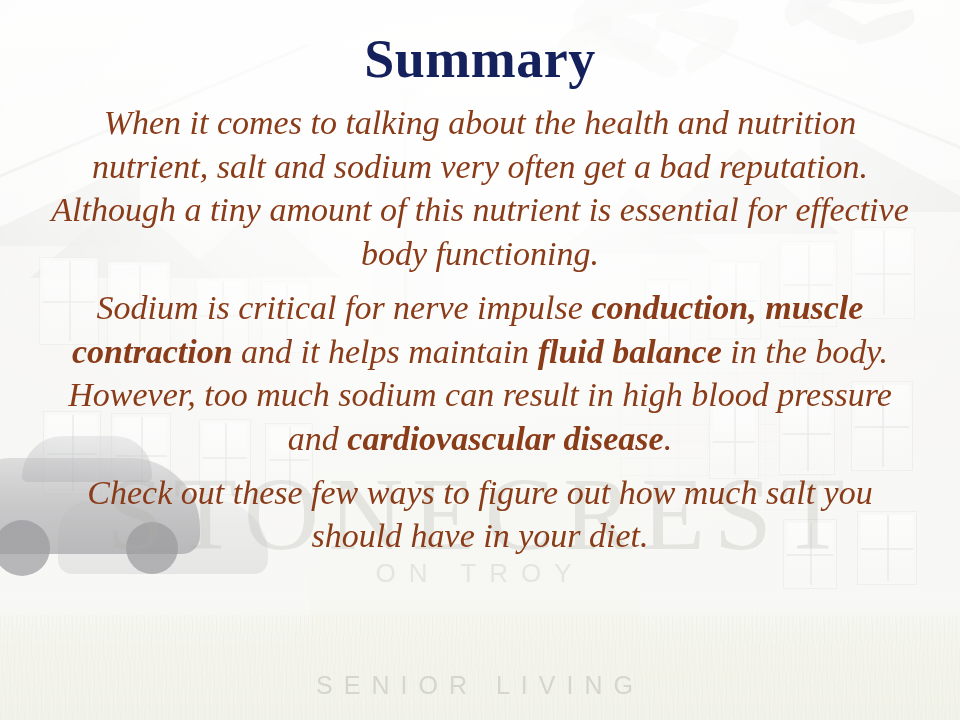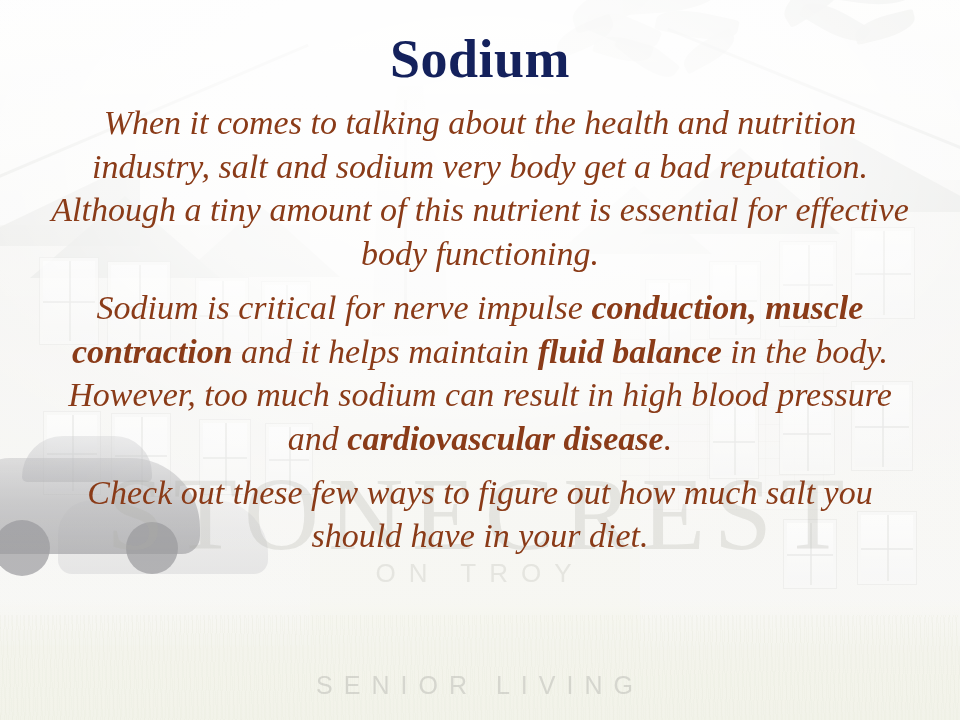--- a/index.html
+++ b/index.html
@@ -363,22 +363,22 @@
   <div class="bg-layer bg-grass-texture"></div>
 
   <div class="bg-haze"></div>
 
   <div class="watermark wm-stonecrest">STONECREST</div>
   <div class="watermark wm-ontroy">ON TROY</div>
   <div class="watermark wm-senior">SENIOR LIVING</div>
 
   <div id="content">
 
-    <h1 class="slide-title">Sodium</h1>
+    <h1 class="slide-title">Summary</h1>
 
     <div class="body-block">
-      <p class="para para-1"><span>When it comes to talking about the health and nutrition industry, salt and sodium very body get a bad reputation. Although a tiny amount of this nutrient is essential for effective body functioning.</span></p>
+      <p class="para para-1"><span>When it comes to talking about the health and nutrition nutrient, salt and sodium very often get a bad reputation. Although a tiny amount of this nutrient is essential for effective body functioning.</span></p>
       <p class="para para-2"><span>Sodium is critical for nerve impulse </span><b>conduction, muscle contraction</b><span> and it helps maintain </span><b>fluid balance</b><span> in the body. However, too much sodium can result in high blood pressure and </span><b>cardiovascular disease</b><span>.</span></p>
       <p class="para para-3"><span>Check out these few ways to figure out how much salt you should have in your diet.</span></p>
     </div>
 
   </div>
 </div>
 
 </body></html>

